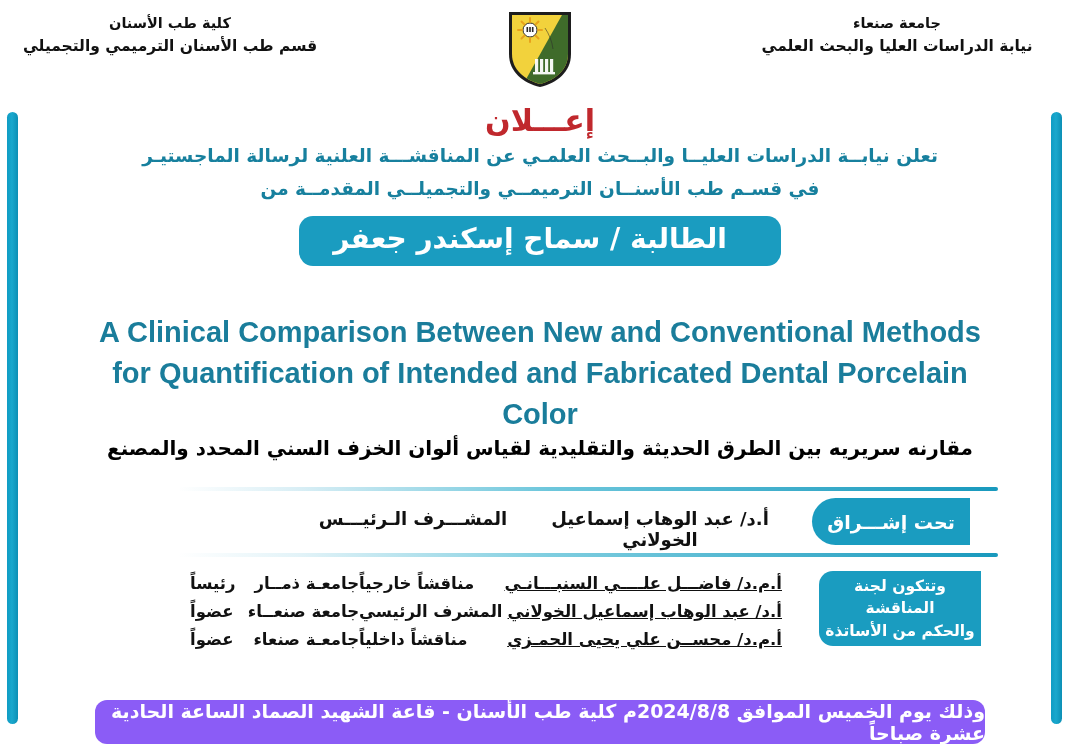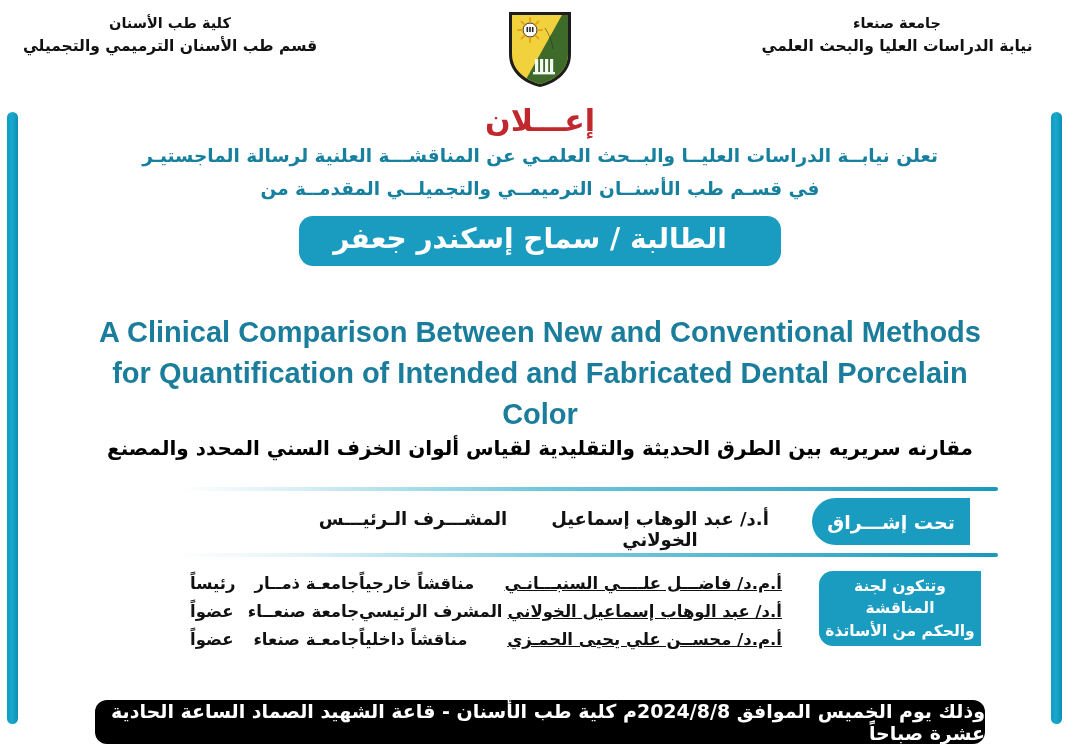--- a/index.html
+++ b/index.html
@@ -244,21 +244,21 @@
   .c-univ { text-align: right;  width: 120px; }
   .c-pos  { text-align: left;   width: 80px;  }
 
   
   .footer-bar {
     position: absolute;
     top: 700px;
     left: 95px;
     width: 890px;
     height: 44px;
-    background: #000000;
+    background: #8b5cf6;
     border-radius: 12px;
     color: #ffffff;
     font-size: 19px;
     font-weight: bold;
     display: flex;
     align-items: center;
     justify-content: center;
     letter-spacing: 0.2px;
   }
 </style>

